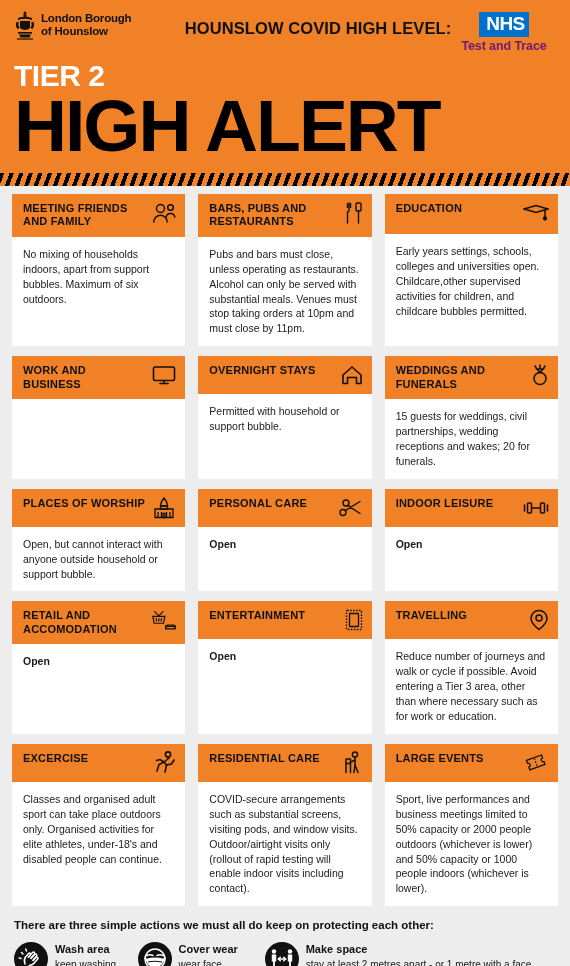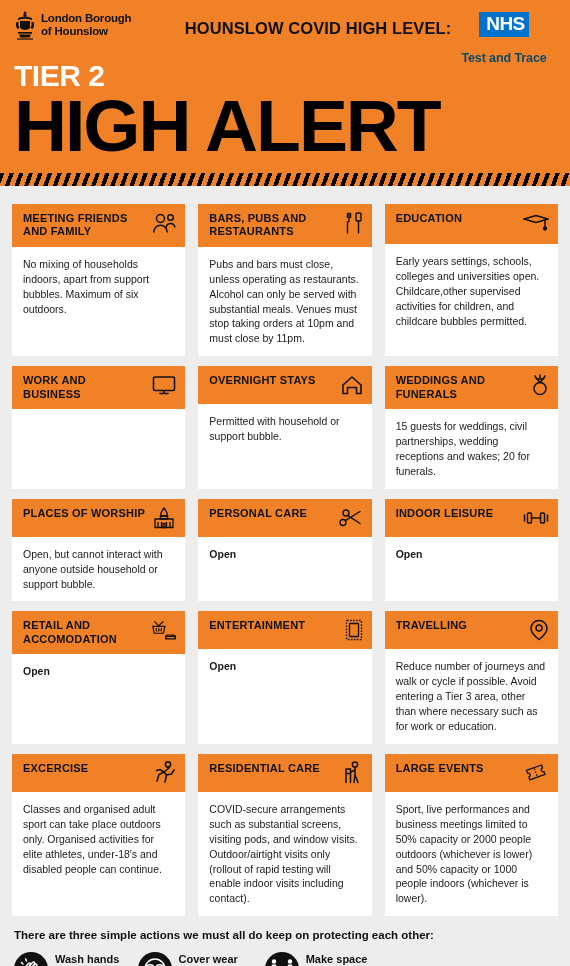--- a/index.html
+++ b/index.html
@@ -27,41 +27,41 @@
   .alert-title {
     font-size:16.5px; font-weight:bold; color:#111; letter-spacing:0.1px;
     padding-top:9px; white-space:nowrap;
   }
   .nhs-block { width:104px; text-align:center; padding-top:2px; }
   .nhs-logo {
     background:#0072CE; color:#fff; font-weight:bold; font-size:19px;
     display:inline-block; padding:1px 4px 2px 7px; letter-spacing:-0.5px;
     font-family:"Liberation Sans", sans-serif;
   }
-  .nhs-sub { font-size:12.5px; font-weight:bold; color:#0c4a6e; margin-top:14px; letter-spacing:-0.1px; }
+  .nhs-sub { font-size:12.5px; font-weight:bold; color:#701a75; margin-top:2px; letter-spacing:-0.1px; }
 
   .tier { font-size:30px; font-weight:bold; color:#ffffff; letter-spacing:-0.5px; margin-top:3px; line-height:1; }
   .high-alert {
     font-size:72px; font-weight:bold; color:#000; line-height:0.94;
     letter-spacing:-2px; margin-top:2px;
     transform:scaleX(1.02); transform-origin:left center;
   }
 
   
   .hazard {
     height:13px; width:100%;
     background-image:repeating-linear-gradient(110deg,
       #000 0px, #000 4px,
       #F08127 4px, #F08127 9px);
     flex:0 0 auto;
   }
 
   
   .grid {
-    padding:18px 12px 0 12px;
+    padding:8px 12px 0 12px;
     display:flex; flex-direction:column; gap:10px;
     flex:0 0 auto;
   }
   .row { display:flex; gap:13px; }
   .card {
     flex:1 1 0; background:#fff; display:flex; flex-direction:column;
     min-width:0;
   }
   .card-head {
     background:#F08127; padding:8px 9px 8px 11px;
@@ -379,21 +379,21 @@
           <circle cx="17" cy="17" r="17" fill="#111"></circle>
           <g fill="none" stroke="#fff" stroke-width="1.5" stroke-linecap="round">
             <path d="M11 22 q-1.5 -4 0.5 -7 l3 -3.5 q1 -1 1.8 0 q0.6 0.9 -0.3 1.9 l-1.6 1.8"></path>
             <path d="M14.5 15 l4 -4.5 q1 -1 1.9 -0.1 q0.8 0.9 -0.1 1.9 l-3.4 3.8"></path>
             <path d="M17 16.5 l3.6 -4 q1 -1 1.9 -0.1 q0.8 0.9 -0.1 1.9 l-3.5 3.9"></path>
             <path d="M19.2 18.5 l2.6 -2.9 q0.9 -1 1.8 -0.2 q0.8 0.9 -0.1 1.8 l-3.3 3.8 q-2 2.3 -5 2.4"></path>
             <path d="M9 12 l-1.5 -1.5 M12.5 9 l-0.8 -2 M7 16.5 l-2 -0.6"></path>
           </g>
         </svg>
         <div class="action-text">
-          <div class="action-title">Wash hands</div>
+          <div class="action-title">Wash area</div>
           <div class="action-desc">keep washing your hands regularly</div>
         </div>
       </div>
 
       <div class="action a2">
         <svg class="action-icon" viewBox="0 0 34 34">
           <circle cx="17" cy="17" r="17" fill="#111"></circle>
           <g fill="none" stroke="#fff" stroke-width="1.5">
             <circle cx="17" cy="17" r="10"></circle>
             <path d="M9 13.5 q3 -1.5 6 0 M19 13.5 q3 -1.5 6 0" stroke-linecap="round"></path>

